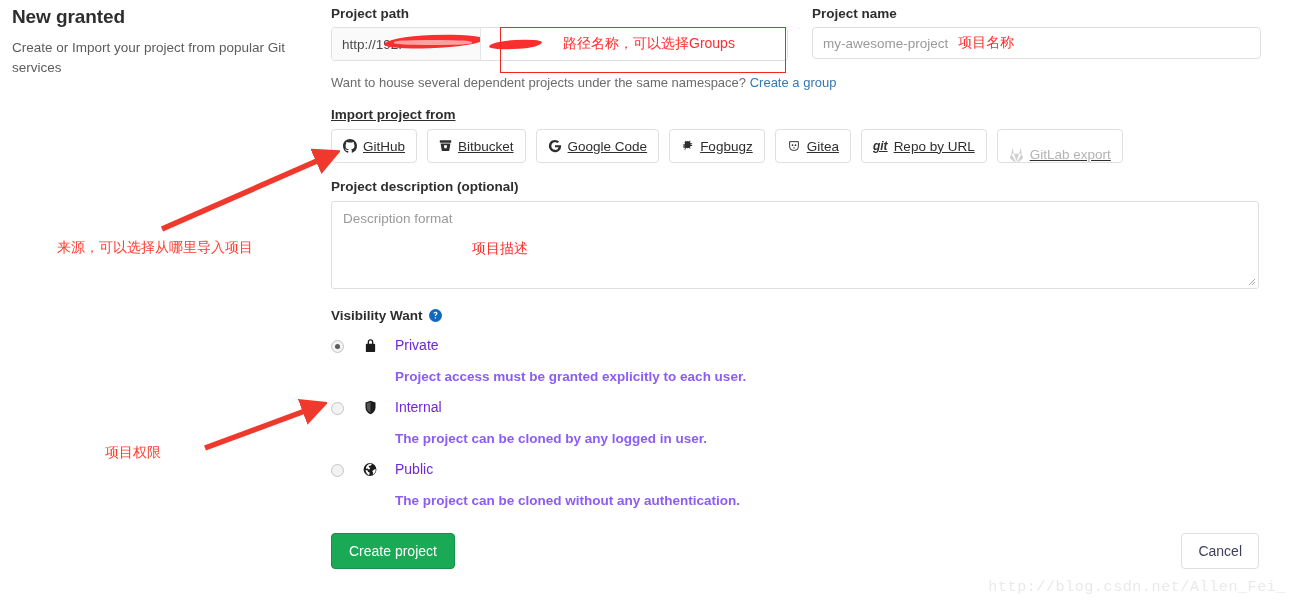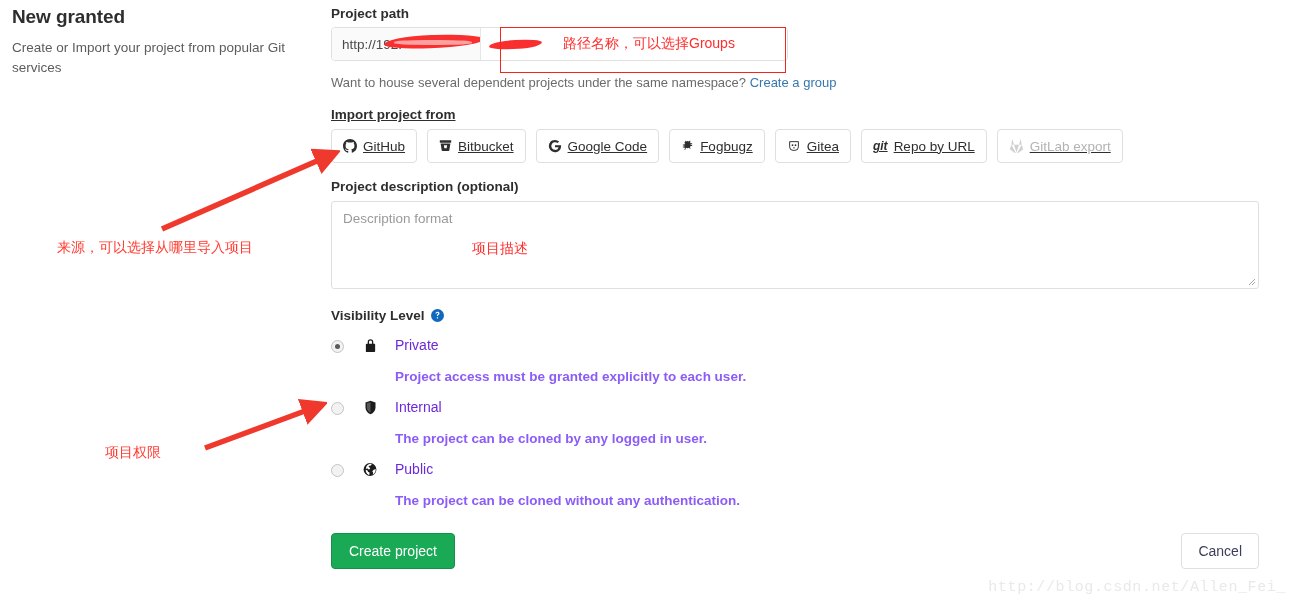--- a/index.html
+++ b/index.html
@@ -178,20 +178,21 @@
     gap: 6px;
     padding: 0 11px;
     font-size: 13.5px;
     color: #2e2e2e;
     cursor: pointer;
     white-space: nowrap;
   }
   .import-btn.disabled {
     color: #b3b3b3;
     cursor: default;
+    align-items: flex-end;
   }
   .import-btn .ic { display: flex; align-items: center; }
   .import-btn.disabled .ic svg { opacity: .35; }
   .gh-icon { font-weight: bold; }
 
   
   #description-section { margin-top: 16px; }
   #description-box {
     position: relative;
     margin-top: 7px;
@@ -358,20 +359,27 @@
         </div>
         <div class="input-main">
           <span class="scribble" id="scribble-path-value"></span>
           <span class="annot-inline" style="margin-left:72px">路径名称，可以选择Groups</span>
         </div>
       </div>
 
       <div id="path-highlight-box"></div>
     </div>
 
+    <div id="name-group">
+      <label class="field-label">Project name</label>
+      <div class="text-input">
+        <span class="placeholder-text">my-awesome-project</span>
+        <span class="annot-inline">项目名称</span>
+      </div>
+    </div>
   </div>
 
   <div id="namespace-hint">
     <span>Want to house several dependent projects under the same namespace?</span>
     <a href="#" id="namespace-hint-link">Create a group</a>
   </div>
 
   <div id="import-section">
     <label class="field-label">Import project from</label>
     <div id="import-buttons">
@@ -448,21 +456,21 @@
       <span id="description-placeholder">Description format</span>
       <span id="description-annot">项目描述</span>
       <svg id="resize-handle" viewBox="0 0 10 10">
         <path stroke="#9a9a9a" stroke-width="0.9" d="M9 3L3 9M9 6L6 9"></path>
       </svg>
     </div>
   </div>
 
   <div id="visibility-section">
     <div id="visibility-header">
-      <span id="visibility-title">Visibility Level</span>
+      <span id="visibility-title">Visibility Want</span>
       <span style="display:flex;cursor:pointer;">
         <svg width="13" height="13" viewBox="0 0 16 16">
           <circle cx="8" cy="8" r="8" fill="#1068bf"></circle>
           <path fill="#fff" d="M7.2 10.1h1.5v1.5H7.2zM8 3.4c-1.4 0-2.4.9-2.5 2.2h1.5c.1-.5.4-.9 1-.9.5 0 .9.3.9.8 0 .4-.2.6-.7 1-.7.5-1 .9-1 1.7v.3h1.5v-.2c0-.5.2-.7.8-1.1.6-.5 1-.9 1-1.8 0-1.2-1-2-2.5-2z"></path>
         </svg>
       </span>
     </div>
 
     <div class="vis-option">
       <span class="vis-radio checked"></span>

